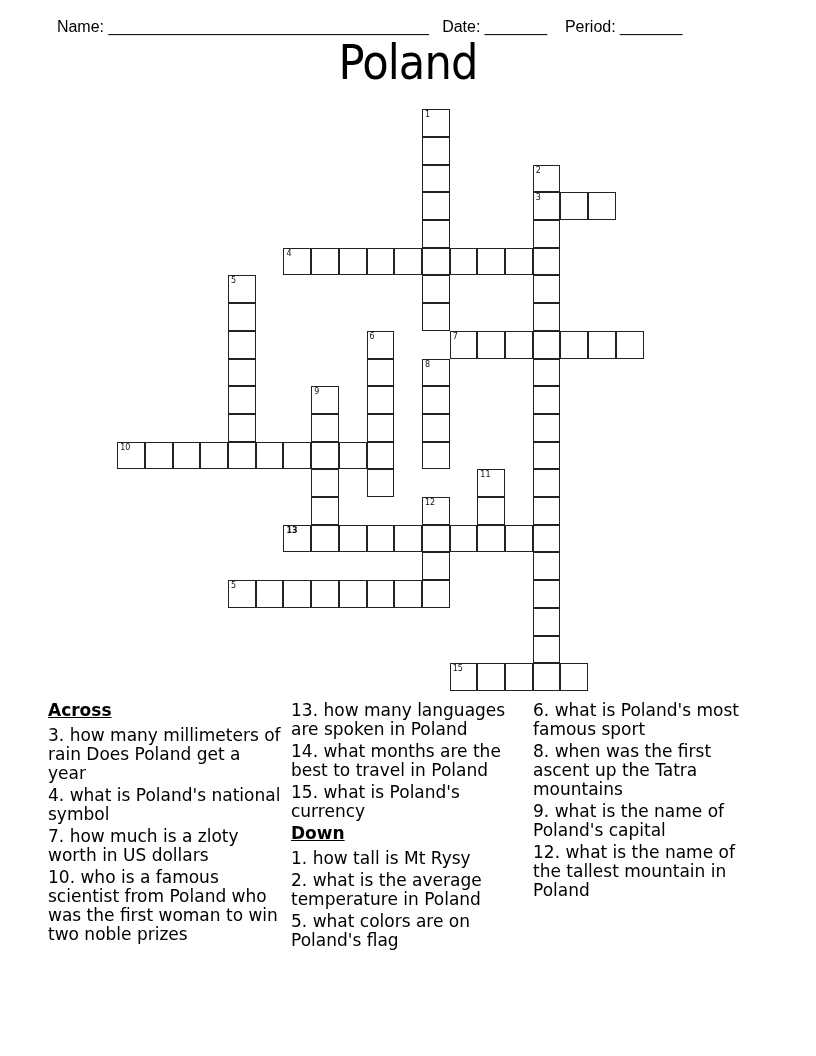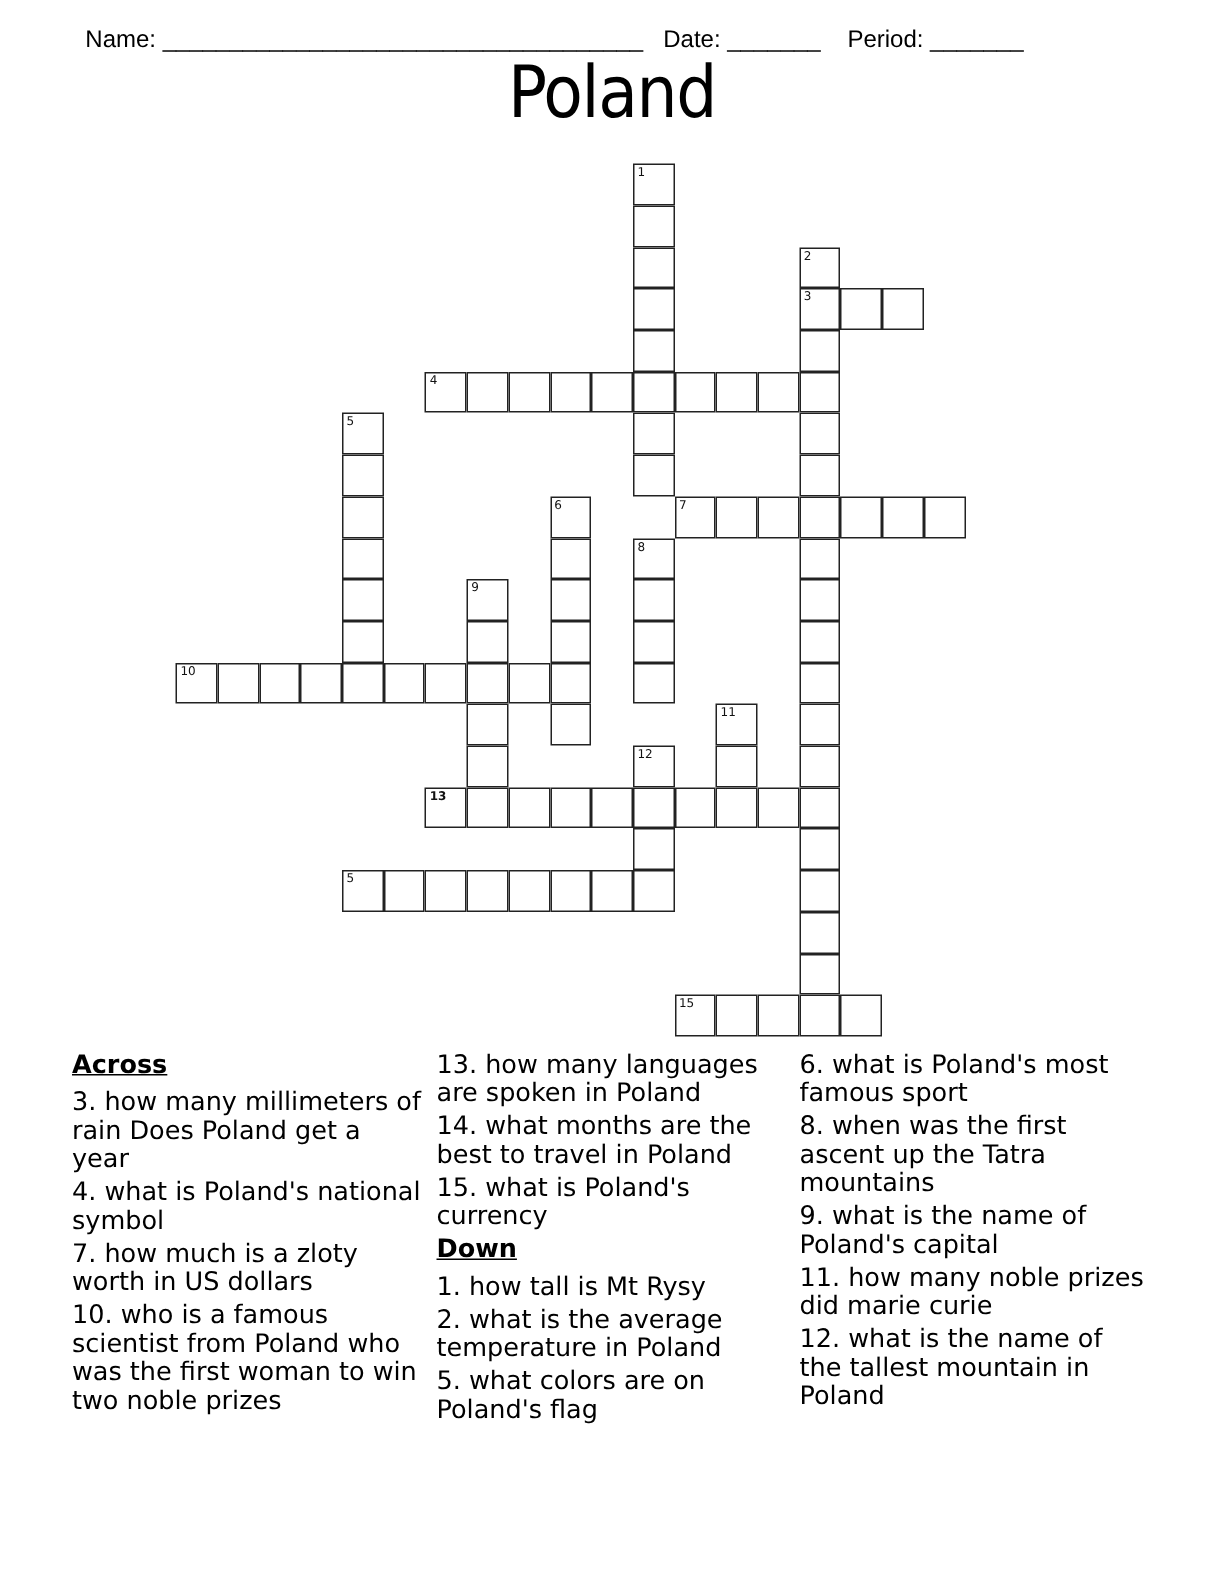--- a/index.html
+++ b/index.html
@@ -170,15 +170,14 @@
   <div class="heading">Down</div>
   <div class="clue"><b>1.</b><span> how tall is Mt Rysy</span></div>
   <div class="clue"><b>2.</b><span> what is the average temperature in Poland</span></div>
   <div class="clue"><b>5.</b><span> what colors are on Poland's flag</span></div>
 </div>
 
 <div class="clues col3">
   <div class="clue"><b>6.</b><span> what is Poland's most famous sport</span></div>
   <div class="clue"><b>8.</b><span> when was the first ascent up the Tatra mountains</span></div>
   <div class="clue"><b>9.</b><span> what is the name of Poland's capital</span></div>
-  <div class="clue"><b>11.</b><span> how many noble prizes did marie curie</span></div>
   <div class="clue"><b>12.</b><span> what is the name of the tallest mountain in Poland</span></div>
 </div>
 
 </body></html>

